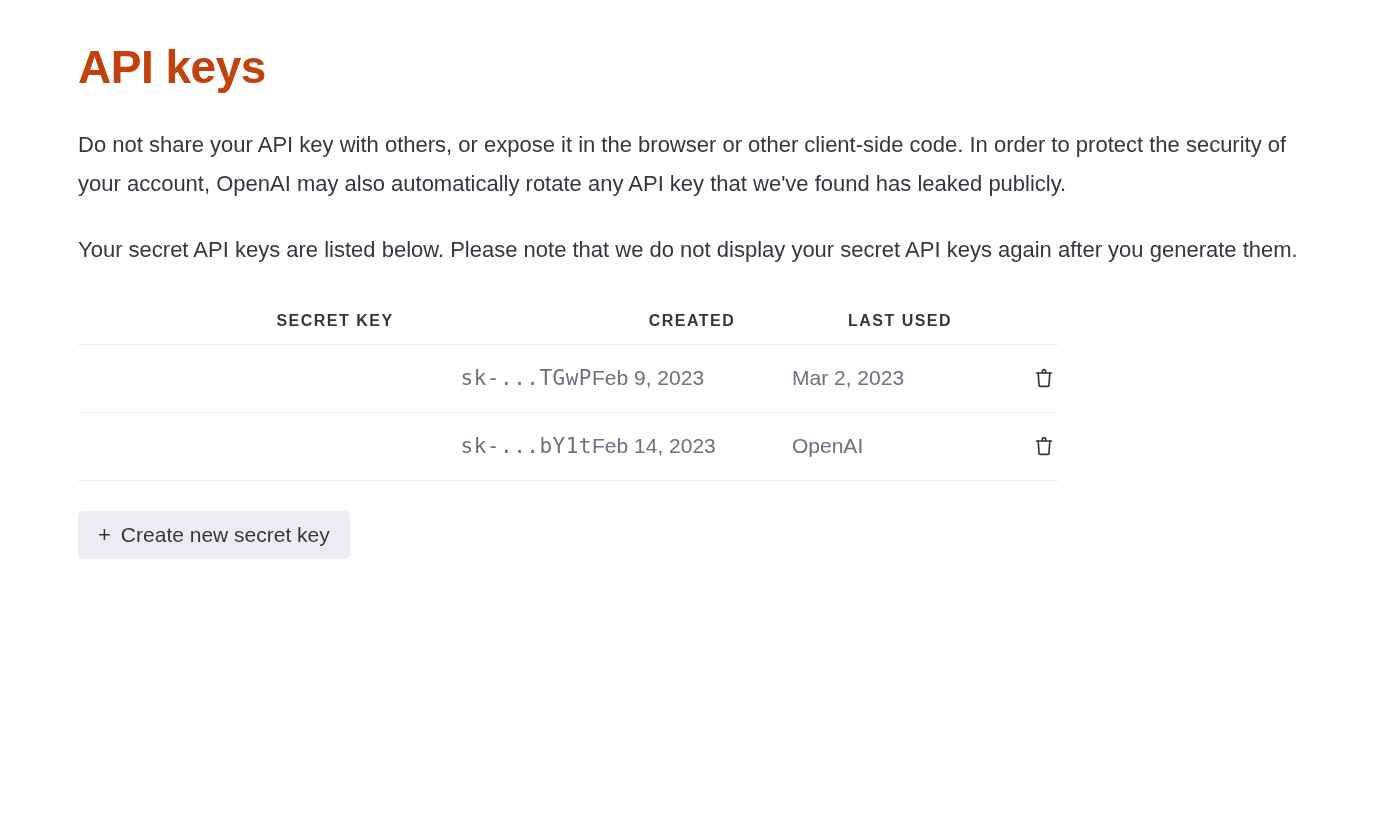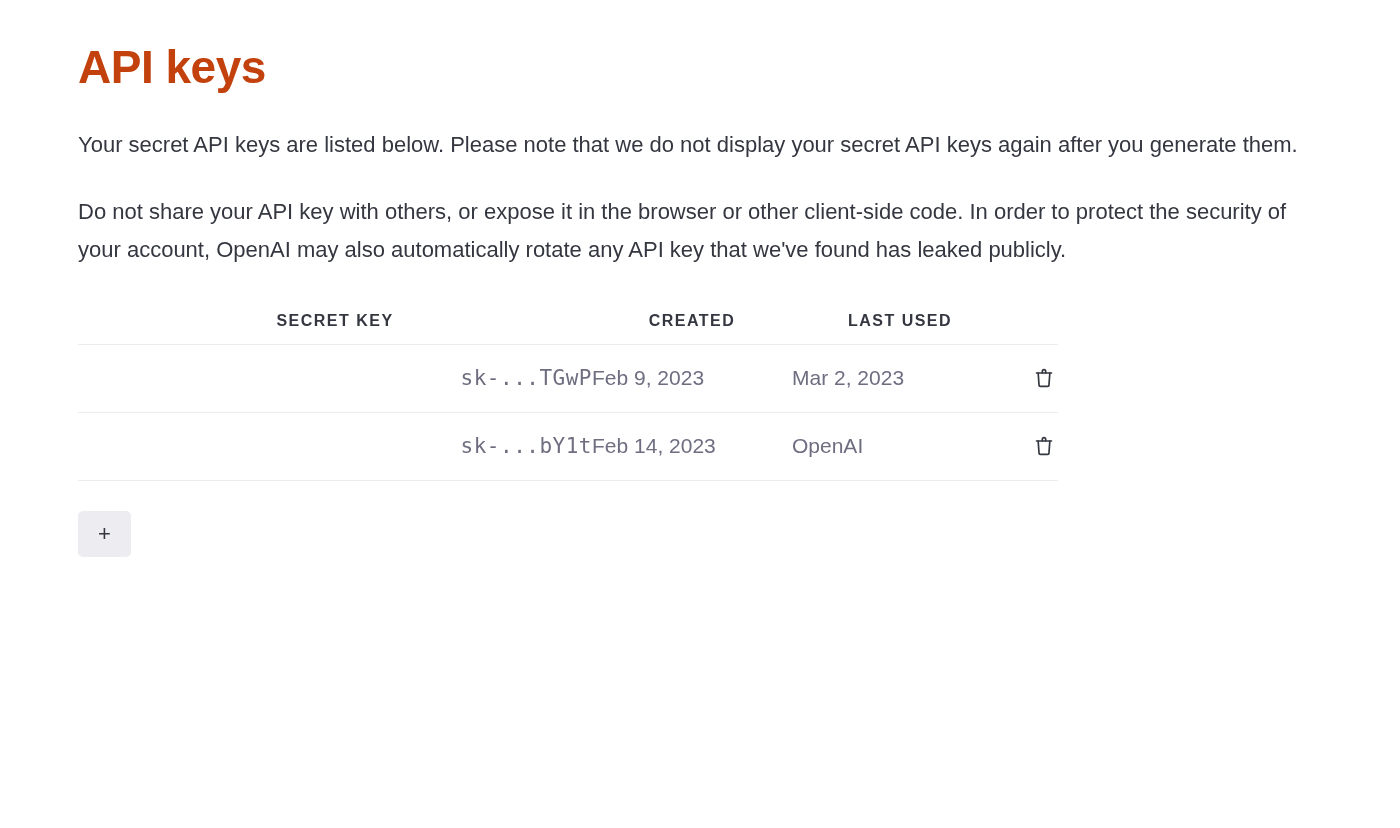--- a/index.html
+++ b/index.html
@@ -96,22 +96,22 @@
     line-height: 1;
   }
 </style>
 </head>
 <body>
 
 <div class="page">
 
   <h1 class="title">API keys</h1>
 
+  <p class="desc">Do not share your API key with others, or expose it in the browser or other client-side code. In order to protect the security of your account, OpenAI may also automatically rotate any API key that we've found has leaked publicly.</p>
   <p class="desc">Your secret API keys are listed below. Please note that we do not display your secret API keys again after you generate them.</p>
-  <p class="desc">Do not share your API key with others, or expose it in the browser or other client-side code. In order to protect the security of your account, OpenAI may also automatically rotate any API key that we've found has leaked publicly.</p>
 
   <table class="keys">
     <thead>
       <tr>
         <th class="col-key">SECRET KEY</th>
         <th class="col-created">CREATED</th>
         <th class="col-used">LAST USED</th>
         <th class="col-act"></th>
       </tr>
     </thead>
@@ -134,15 +134,16 @@
                   <polyline points="3 6 5 6 21 6"></polyline>
                   <path d="M19 6l-1 14a2 2 0 0 1-2 2H8a2 2 0 0 1-2-2L5 6"></path>
                   <path d="M10 6V4a2 2 0 0 1 2-2h0a2 2 0 0 1 2 2v2"></path>
                 </svg></span></button></td>
         </tr>
       </tbody>
   </table>
 
   <button class="create-btn">
     <span class="plus">+</span>
+    <span>Create new secret key</span>
   </button>
 
 </div>
 
 </body></html>

